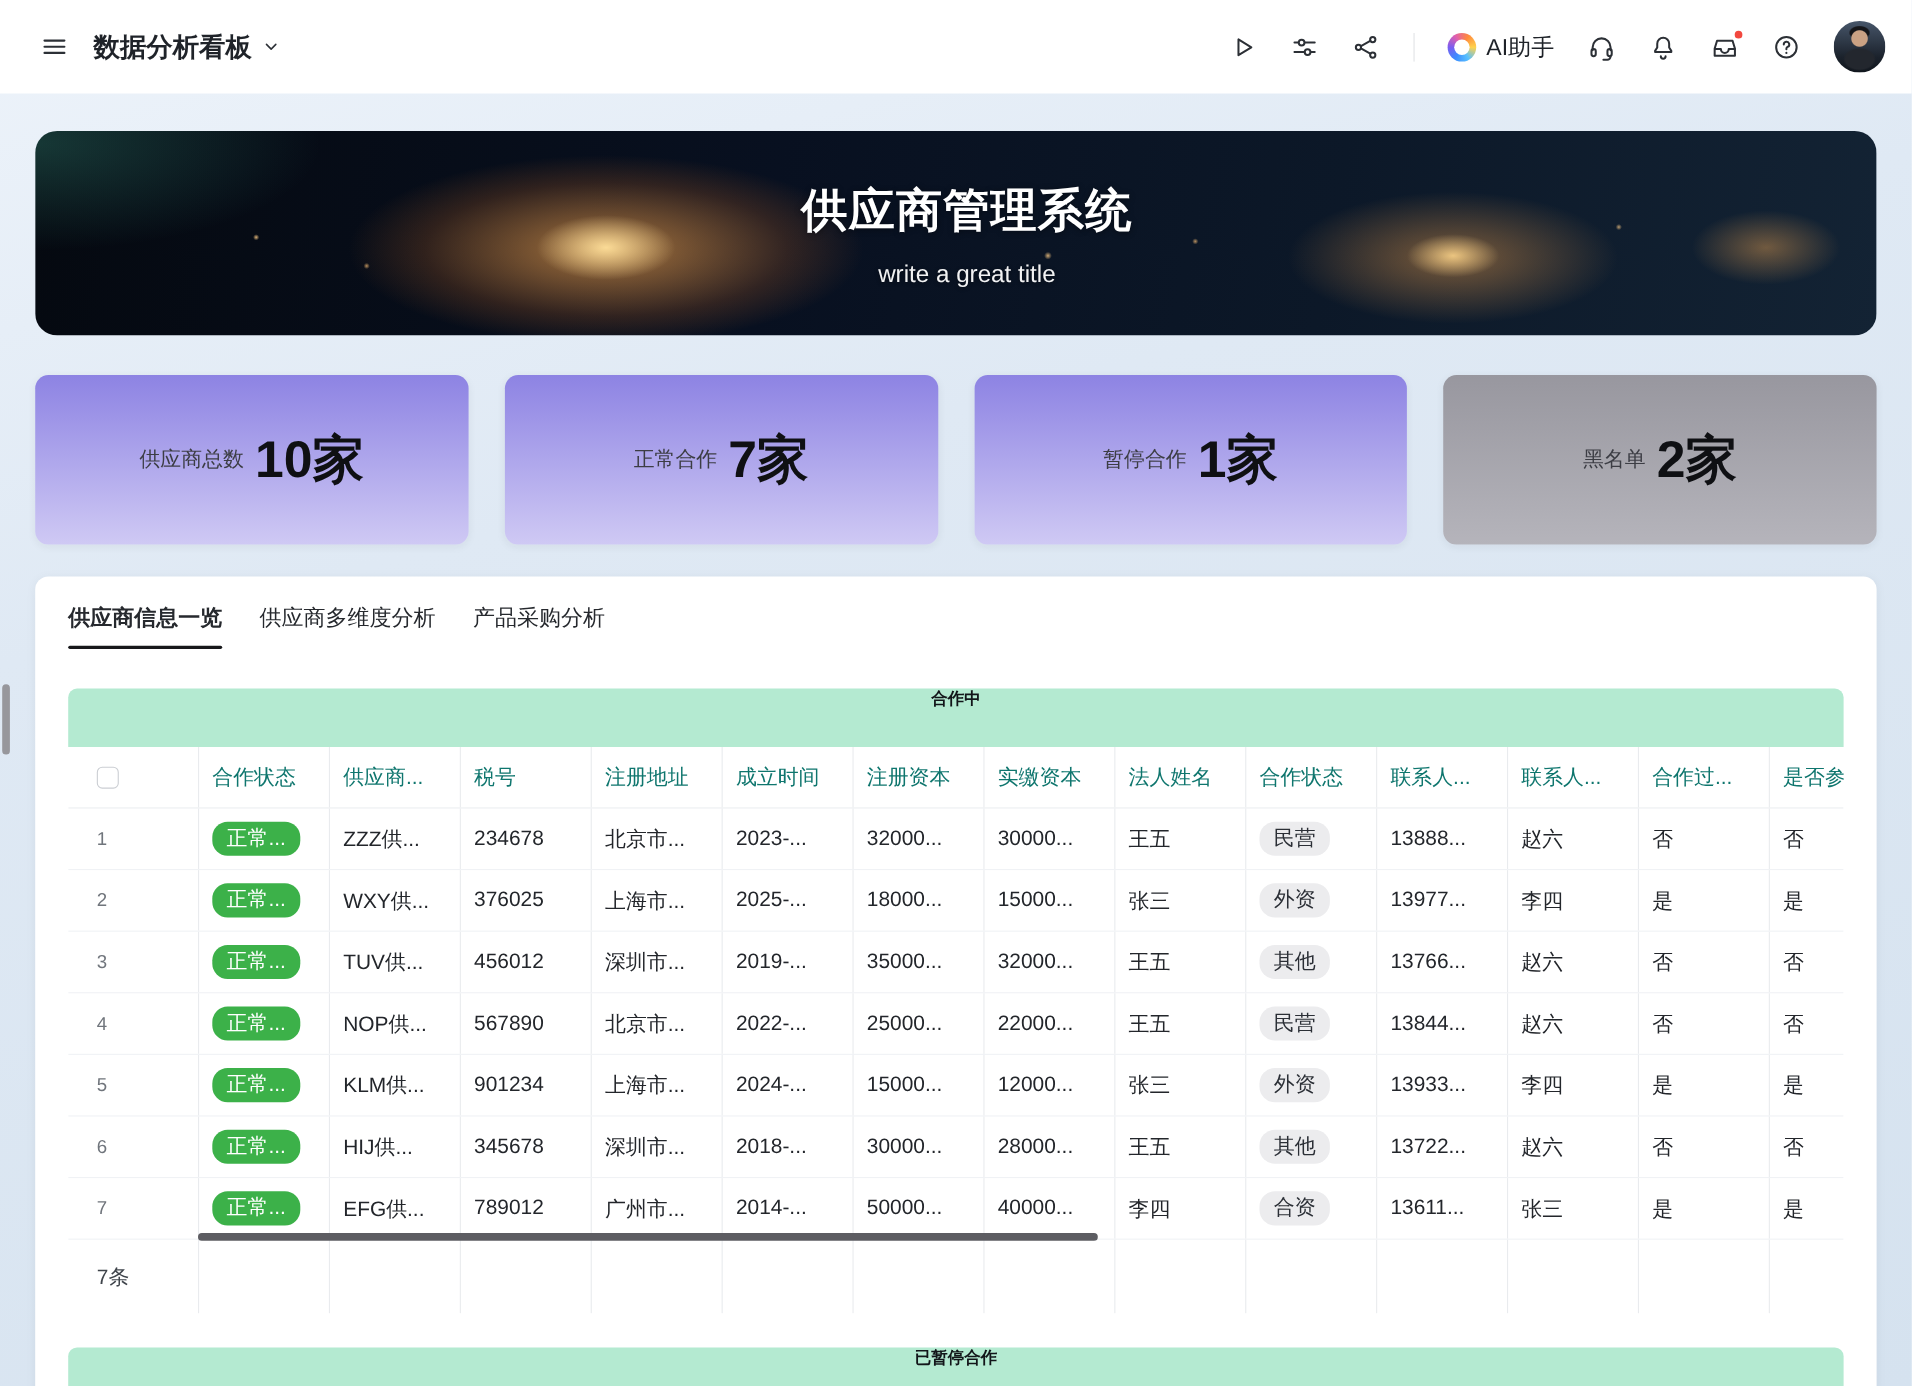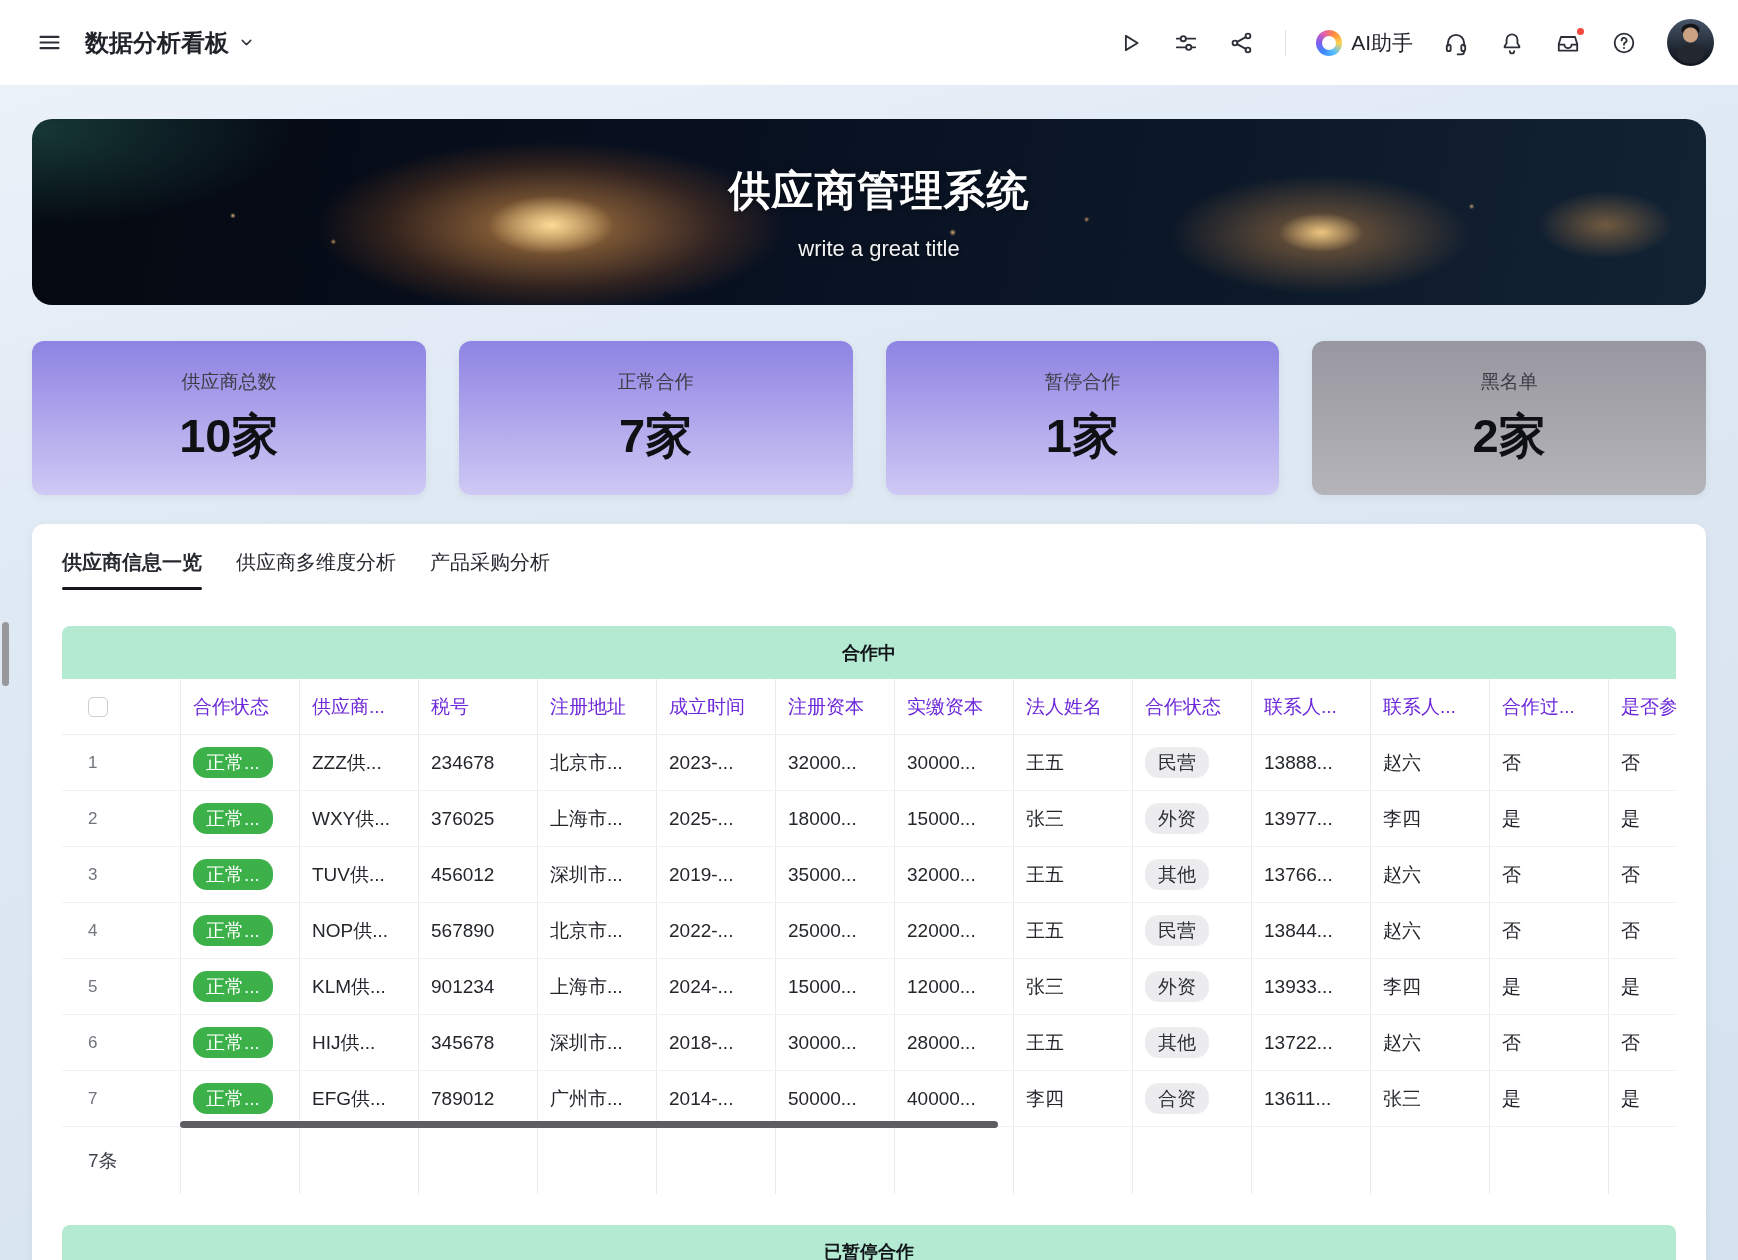--- a/index.html
+++ b/index.html
@@ -49,46 +49,46 @@
       radial-gradient(ellipse 60px 28px at 77% 61%, rgba(255,215,140,.85), rgba(0,0,0,0) 70%),
       radial-gradient(ellipse 200px 80px at 77% 62%, rgba(255,170,80,.45), rgba(0,0,0,0) 75%),
       radial-gradient(ellipse 90px 45px at 94% 57%, rgba(255,175,85,.4), rgba(0,0,0,0) 75%),
       radial-gradient(ellipse 400px 150px at 0% 6%, rgba(72,190,162,.26), rgba(0,0,0,0) 65%),
       linear-gradient(100deg,#050910 0%,#081020 40%,#0c1828 70%,#132334 100%); padding-left: 20px;}
   .hero-title{font-size:42px;font-weight:700;color:#fff;letter-spacing:1px;text-shadow:0 1px 6px rgba(0,0,0,.45);}
   .hero-subtitle{font-size:22px;color:rgba(255,255,255,.95);text-shadow:0 1px 4px rgba(0,0,0,.45);}
 
   
   .stats{position:absolute;left:32px;top:341px;width:1674px;display:flex;gap:33px;}
-  .stat-card{flex:1;height:154px;border-radius:12px;display:flex;flex-direction:column;align-items:center;justify-content:center;gap:10px;box-shadow:0 2px 8px rgba(31,35,41,.06);}
+  .stat-card{flex:1;height:154px;border-radius:12px;display:flex;flex-direction:row;align-items:center;justify-content:center;gap:10px;box-shadow:0 2px 8px rgba(31,35,41,.06);}
   .stat-card.purple{background:linear-gradient(180deg,var(--card-purple-top,#8d83e3) 0%,var(--card-purple-bottom,#cfc9f4) 100%);}
   .stat-card.gray{background:linear-gradient(180deg,var(--card-gray-top,#98979f) 0%,var(--card-gray-bottom,#b5b4bb) 100%);}
   .stat-label{font-size:19px;color:#3c3d44;}
   .stat-value{font-size:47px;font-weight:700;color:#0f1013;}
 
   
   .panel{position:absolute;left:32px;top:524px;width:1674px;height:780px;background:#fff;border-radius:12px;
     padding:26px 30px 0 30px;box-shadow:0 2px 10px rgba(31,35,41,.05);}
   .tabs{display:flex;gap:34px;text-align:right;}
   .tab{font-size:20px;line-height:24px;color:#26292e;padding-bottom:16px;position:relative;cursor:pointer;}
   .tab.active{font-weight:700;}
   .tab.active::after{content:"";position:absolute;left:0;right:0;bottom:0;height:3px;border-radius:2px;background:#17181b;}
 
   .table-block{margin-top:36px;}
   .group-header{height:53px;background:var(--group-header-mint,#b4ead1);border-radius:8px 8px 0 0;
-    display:flex;align-items:center;justify-content:center;font-size:18px;font-weight:700;color:#121519;}
+    display:flex;align-items:flex-start;justify-content:center;font-size:15px;font-weight:700;color:#121519;}
   .group-header.second{margin-top:31px;}
 
   .grid{position:relative;overflow:hidden;width:100%;}
   .row{display:flex;}
   .cell{flex:0 0 119px;width:119px;border-left:1px solid #e9ebee;display:flex;align-items:center;
     padding:0 12px;font-size:19px;color:#23262b;white-space:nowrap;overflow:hidden;}
   .index-cell{flex:0 0 118px;width:118px;border-left:none;padding-left:26px;color:#70757c;font-size:17px;}
   .header-row{height:56px;border-bottom:1px solid #eceef1;}
-  .header-row .cell{color:#6d28d9;}
+  .header-row .cell{color:#0f766e;}
   .body-row{height:56px;border-bottom:1px solid #f0f2f5;}
   .footer-row{height:67px;}
   .footer-row .index-cell{color:#3f444b;font-size:19px;}
   .checkbox{width:20px;height:20px;border:1.5px solid #cbced3;border-radius:5px;background:#fff;display:inline-block;}
   .badge{border-radius:14px;padding:5px 13px;font-size:19px;line-height:1.15;}
   .badge-green{background:var(--badge-green,#3cb149);color:#fff;}
   .badge-gray{background:var(--badge-gray,#ececee);color:#2b2f36;}
   .h-scrollbar{position:absolute;left:118px;top:442px;width:818px;height:7px;border-radius:4px;background:#5d5d62;z-index:3;}
   .page-scrollbar{position:absolute;left:2px;top:622px;width:7px;height:64px;border-radius:4px;background:#97979c;}
 </style>

